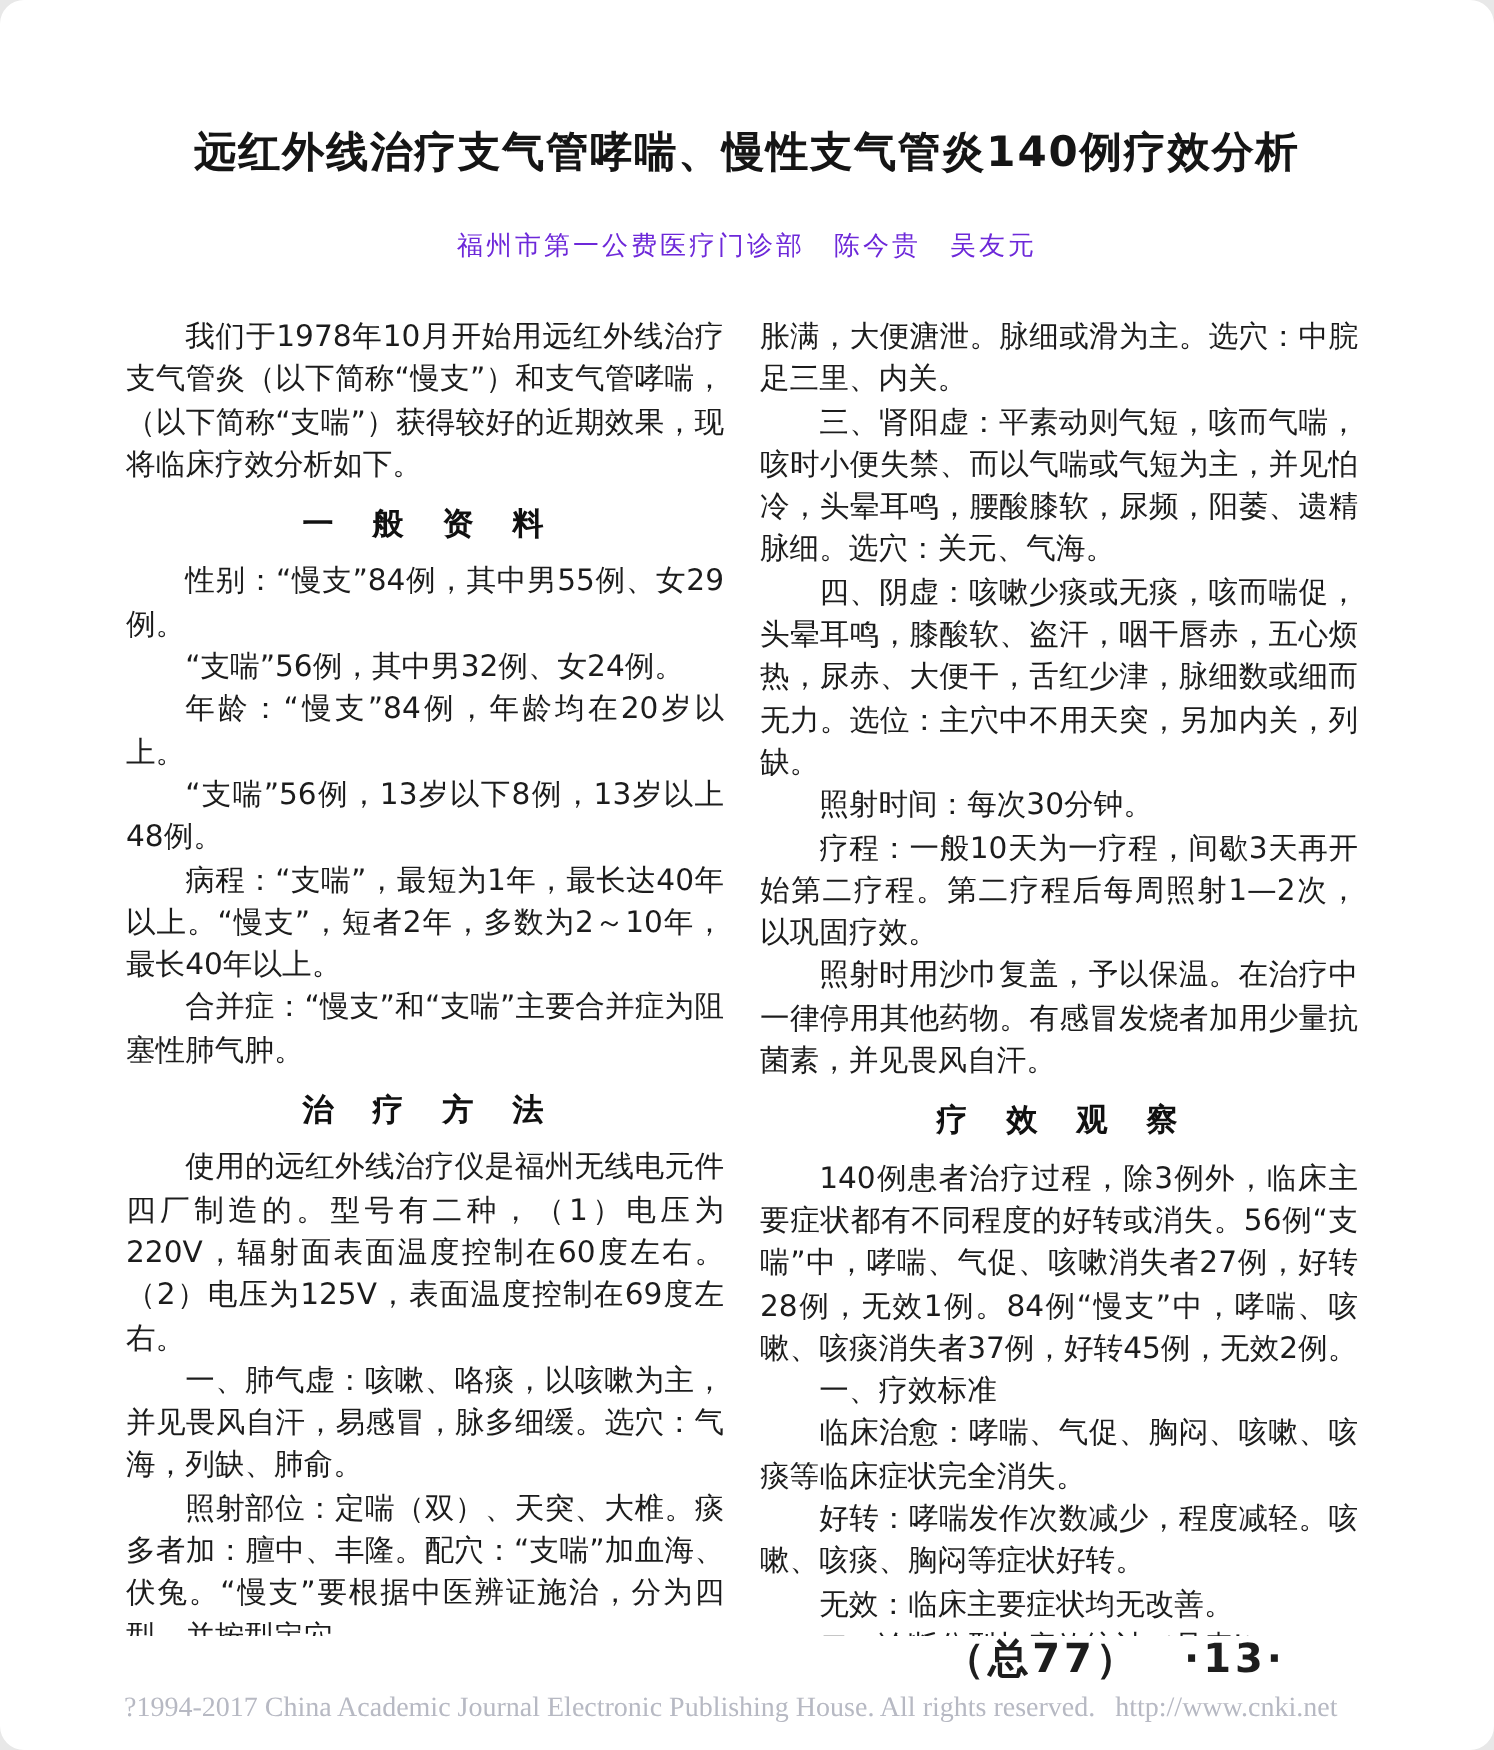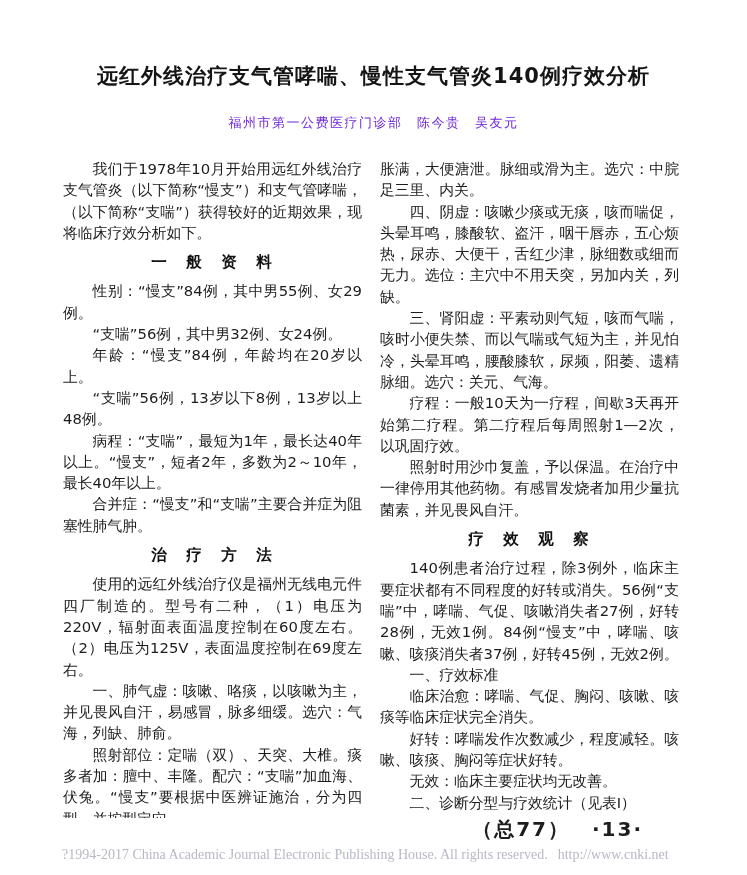--- a/index.html
+++ b/index.html
@@ -6,20 +6,21 @@
   .page {
     position: relative;
     width: 747px;
     height: 875px;
     margin: 0 auto;
     background: #ffffff;
     color: #1b1b1b;
     font-family: "DejaVu Sans", sans-serif;
     overflow: hidden;
     box-sizing: border-box;
+    border-radius: 12px;
   }
   .doc-title {
     padding-top: 62px;
     text-align: center;
     font-size: 21px;
     font-weight: 700;
     letter-spacing: 1px;
     color: #151515;
   }
   .byline {
@@ -96,22 +97,23 @@
         <p>病程：“支喘”，最短为1年，最长达40年以上。“慢支”，短者2年，多数为2～10年，最长40年以上。</p>
         <p>合并症：“慢支”和“支喘”主要合并症为阻塞性肺气肿。</p>
         <h3 class="sec">治　疗　方　法</h3>
         <p>使用的远红外线治疗仪是福州无线电元件四厂制造的。型号有二种，（1）电压为220V，辐射面表面温度控制在60度左右。（2）电压为125V，表面温度控制在69度左右。</p>
         <p>一、肺气虚：咳嗽、咯痰，以咳嗽为主，并见畏风自汗，易感冒，脉多细缓。选穴：气海，列缺、肺俞。</p>
         <p>照射部位：定喘（双）、天突、大椎。痰多者加：膻中、丰隆。配穴：“支喘”加血海、伏兔。“慢支”要根据中医辨证施治，分为四型，并按型定穴。</p>
         <p>二、脾阳虚：咳嗽、咯痰，程度较重而以痰多为主要特征，并见食少，不易消化，脘腹</p>
       </div>
     <div class="col">
         <p class="no-indent">胀满，大便溏泄。脉细或滑为主。选穴：中脘足三里、内关。</p>
+        <p>三、肾阳虚：平素动则气短，咳而气喘，咳时小便失禁、而以气喘或气短为主，并见怕冷，头晕耳鸣，腰酸膝软，尿频，阳萎、遗精脉细。选穴：关元、气海。</p>
         <p>四、阴虚：咳嗽少痰或无痰，咳而喘促，头晕耳鸣，膝酸软、盗汗，咽干唇赤，五心烦热，尿赤、大便干，舌红少津，脉细数或细而无力。选位：主穴中不用天突，另加内关，列缺。</p>
-        <p>三、肾阳虚：平素动则气短，咳而气喘，咳时小便失禁、而以气喘或气短为主，并见怕冷，头晕耳鸣，腰酸膝软，尿频，阳萎、遗精脉细。选穴：关元、气海。</p>
+        <p>照射时间：每次30分钟。</p>
         <p>疗程：一般10天为一疗程，间歇3天再开始第二疗程。第二疗程后每周照射1—2次，以巩固疗效。</p>
         <p>照射时用沙巾复盖，予以保温。在治疗中一律停用其他药物。有感冒发烧者加用少量抗菌素，并见畏风自汗。</p>
         <h3 class="sec">疗　效　观　察</h3>
         <p>140例患者治疗过程，除3例外，临床主要症状都有不同程度的好转或消失。56例“支喘”中，哮喘、气促、咳嗽消失者27例，好转28例，无效1例。84例“慢支”中，哮喘、咳嗽、咳痰消失者37例，好转45例，无效2例。</p>
         <p>一、疗效标准</p>
         <p>临床治愈：哮喘、气促、胸闷、咳嗽、咳痰等临床症状完全消失。</p>
         <p>好转：哮喘发作次数减少，程度减轻。咳嗽、咳痰、胸闷等症状好转。</p>
         <p>无效：临床主要症状均无改善。</p>
         <p>二、诊断分型与疗效统计（见表Ⅰ）</p>
       </div>

